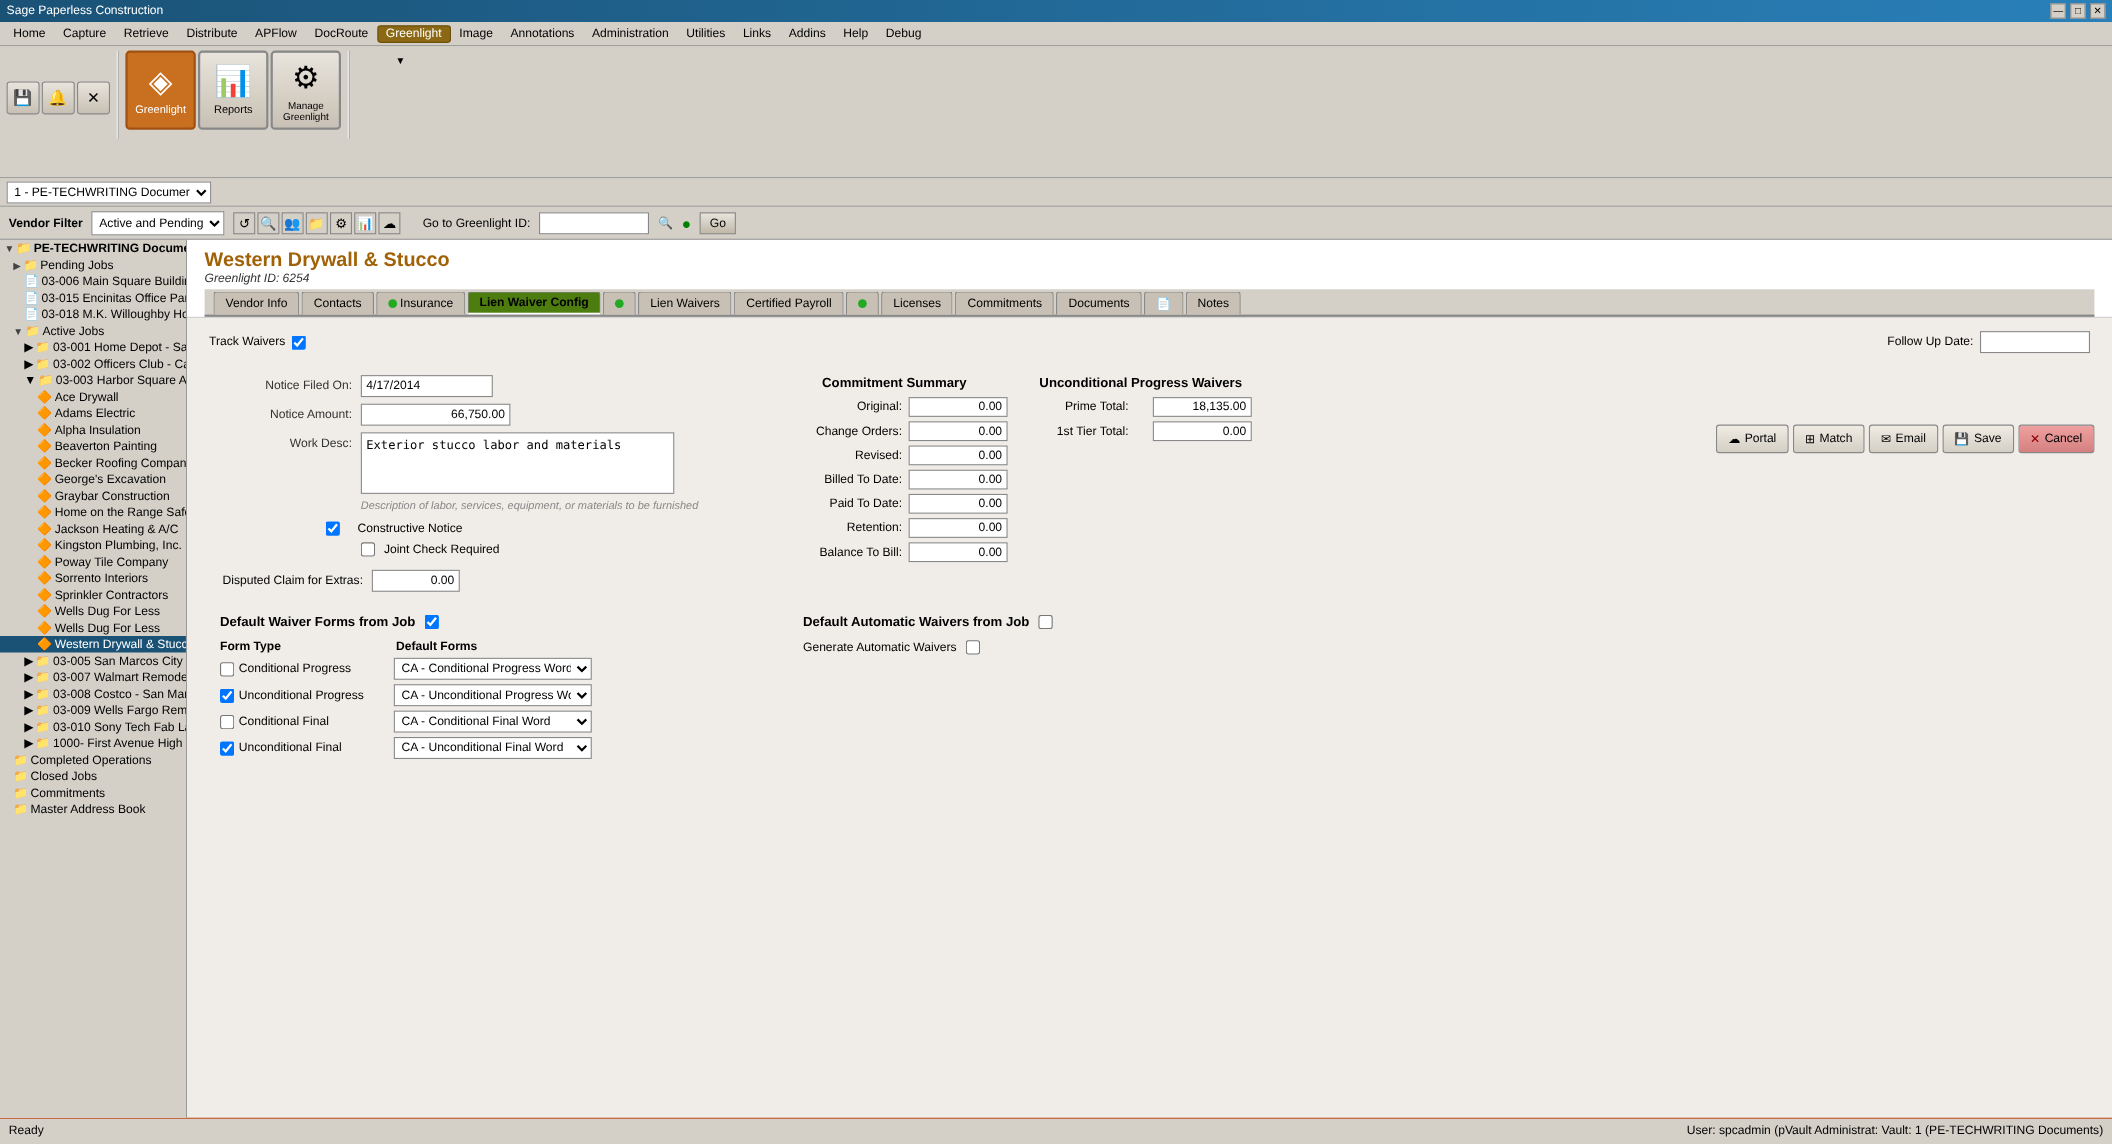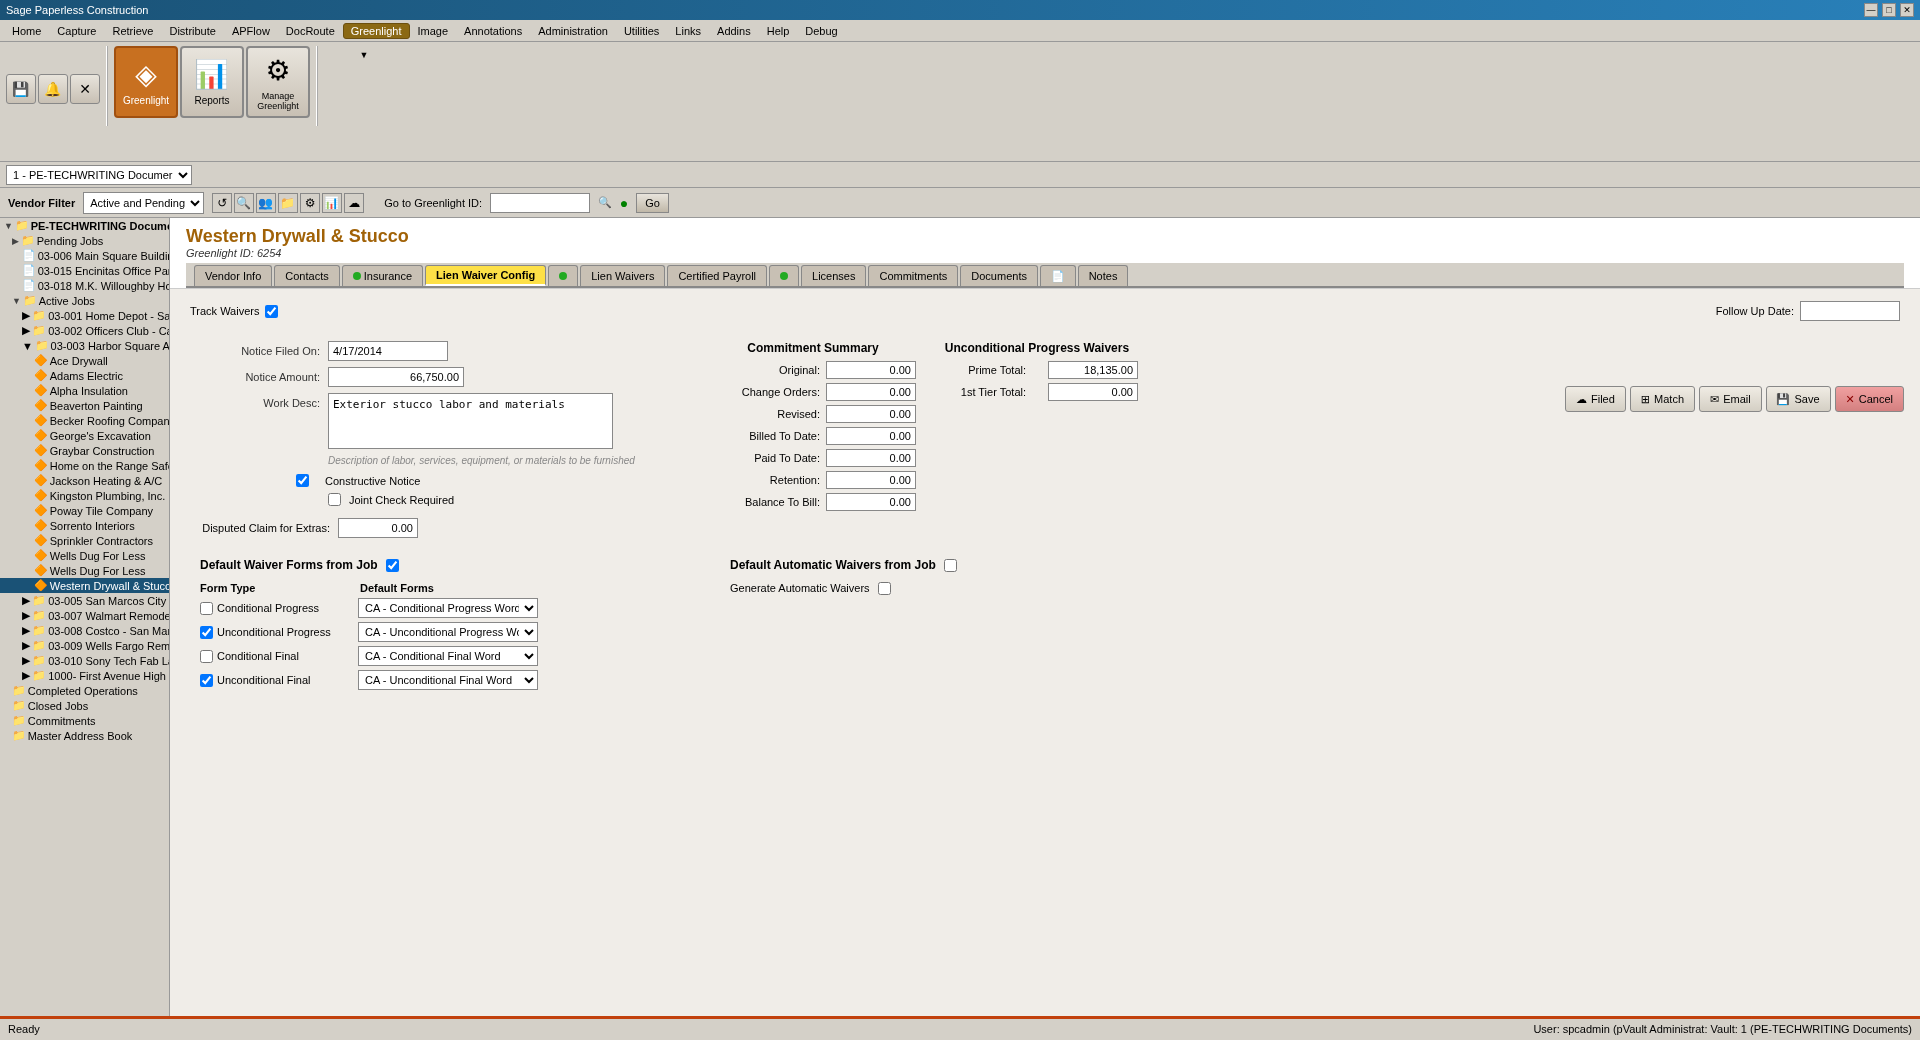--- a/index.html
+++ b/index.html
@@ -211,21 +211,21 @@
       border: 1px solid #888;
       border-bottom: none;
       background: #c8c0b4;
       cursor: pointer;
       font-size: 11px;
       margin-right: 2px;
       border-radius: 3px 3px 0 0;
       display: flex; align-items: center; gap: 3px;
     }
     .tab.active {
-      background: #fde047;
+      background: #4d7c0f;
       border-bottom: 2px solid white;
       font-weight: bold;
     }
     .tab-dot { width: 8px; height: 8px; border-radius: 50%; }
     .tab-dot.green { background: #22aa22; }
 
     
     #content-area {
       flex: 1;
       background: #f0ede8;
@@ -400,30 +400,30 @@
     .auto-waiver-section { }
     .auto-waiver-title-row {
       display: flex;
       align-items: center;
       gap: 8px;
       margin-bottom: 10px;
     }
     .auto-waiver-title { font-weight: bold; font-size: 12px; }
     .generate-row {
       display: flex;
-      align-items: flex-start;
+      align-items: center;
       gap: 8px;
       margin-top: 6px;
     }
 
     
     #status-bar {
       height: 22px;
       background: #d4d0c8;
-      border-top: 3px solid #c2410c;
+      border-top: 1px solid #c2410c;
       display: flex;
       align-items: center;
       padding: 0 8px;
       font-size: 11px;
       justify-content: space-between;
     }
 
     
     ::-webkit-scrollbar { width: 12px; }
     ::-webkit-scrollbar-track { background: #d4d0c8; }
@@ -704,21 +704,21 @@
       <span style="color:#c87020;">📁</span>
       <span>Master Address Book</span>
     </div>
   </div>
 
   <div id="right-content" style="position:relative;">
 
     <div id="action-buttons">
       <button class="action-btn">
         <span>☁</span>
-        <span>Filed</span>
+        <span>Portal</span>
       </button>
       <button class="action-btn">
         <span>⊞</span>
         <span>Match</span>
       </button>
       <button class="action-btn">
         <span>✉</span>
         <span>Email</span>
       </button>
       <button class="action-btn">

